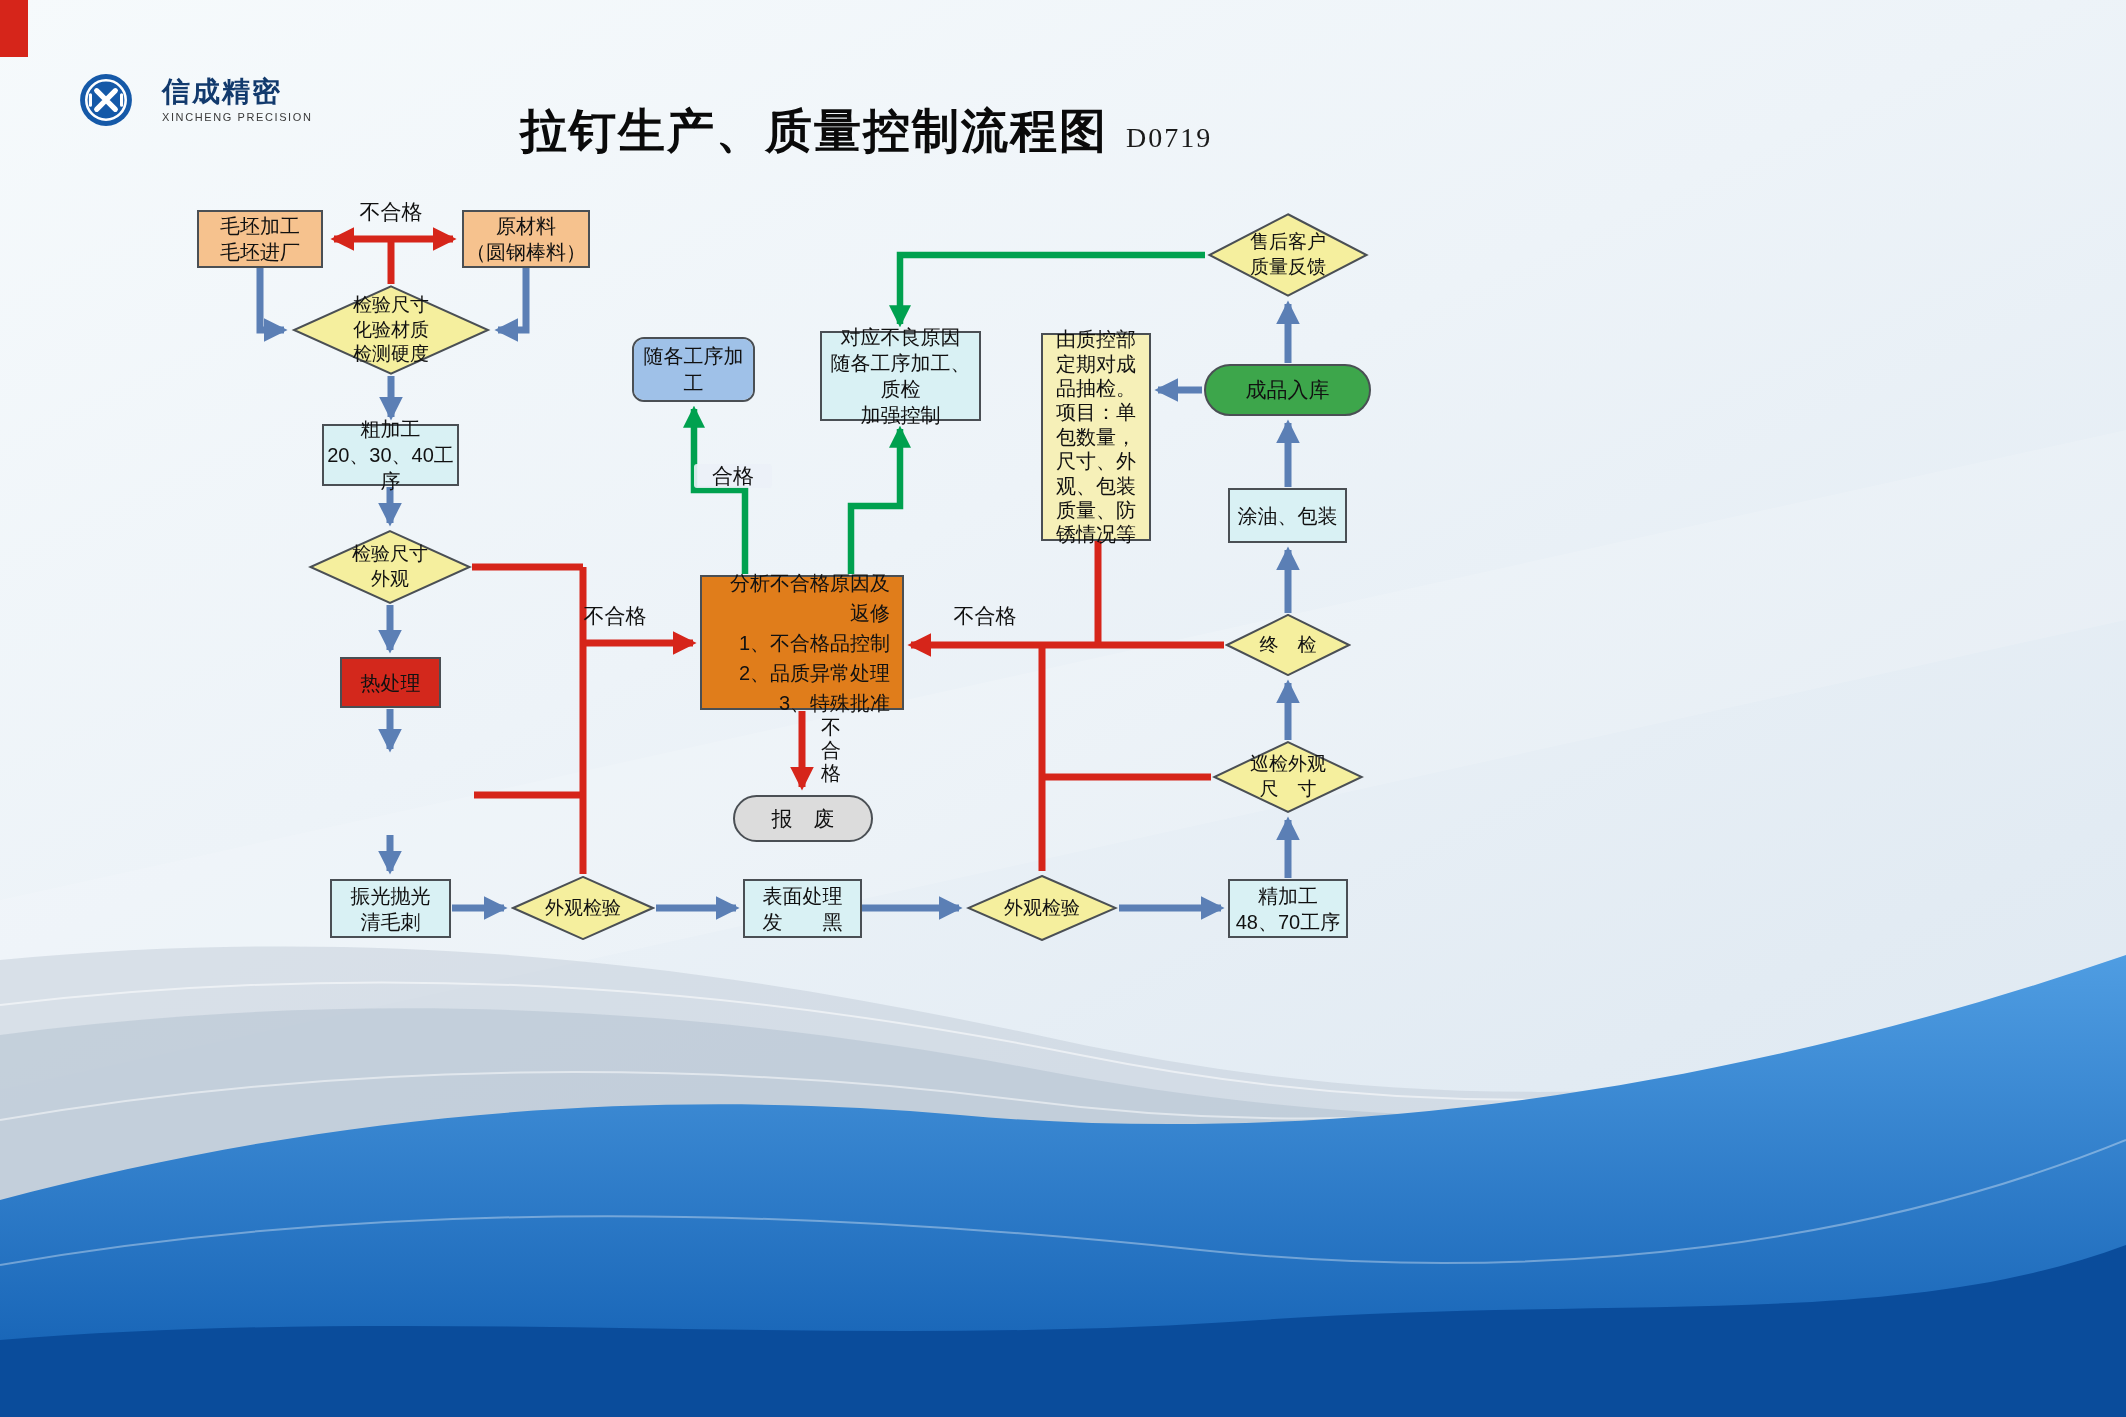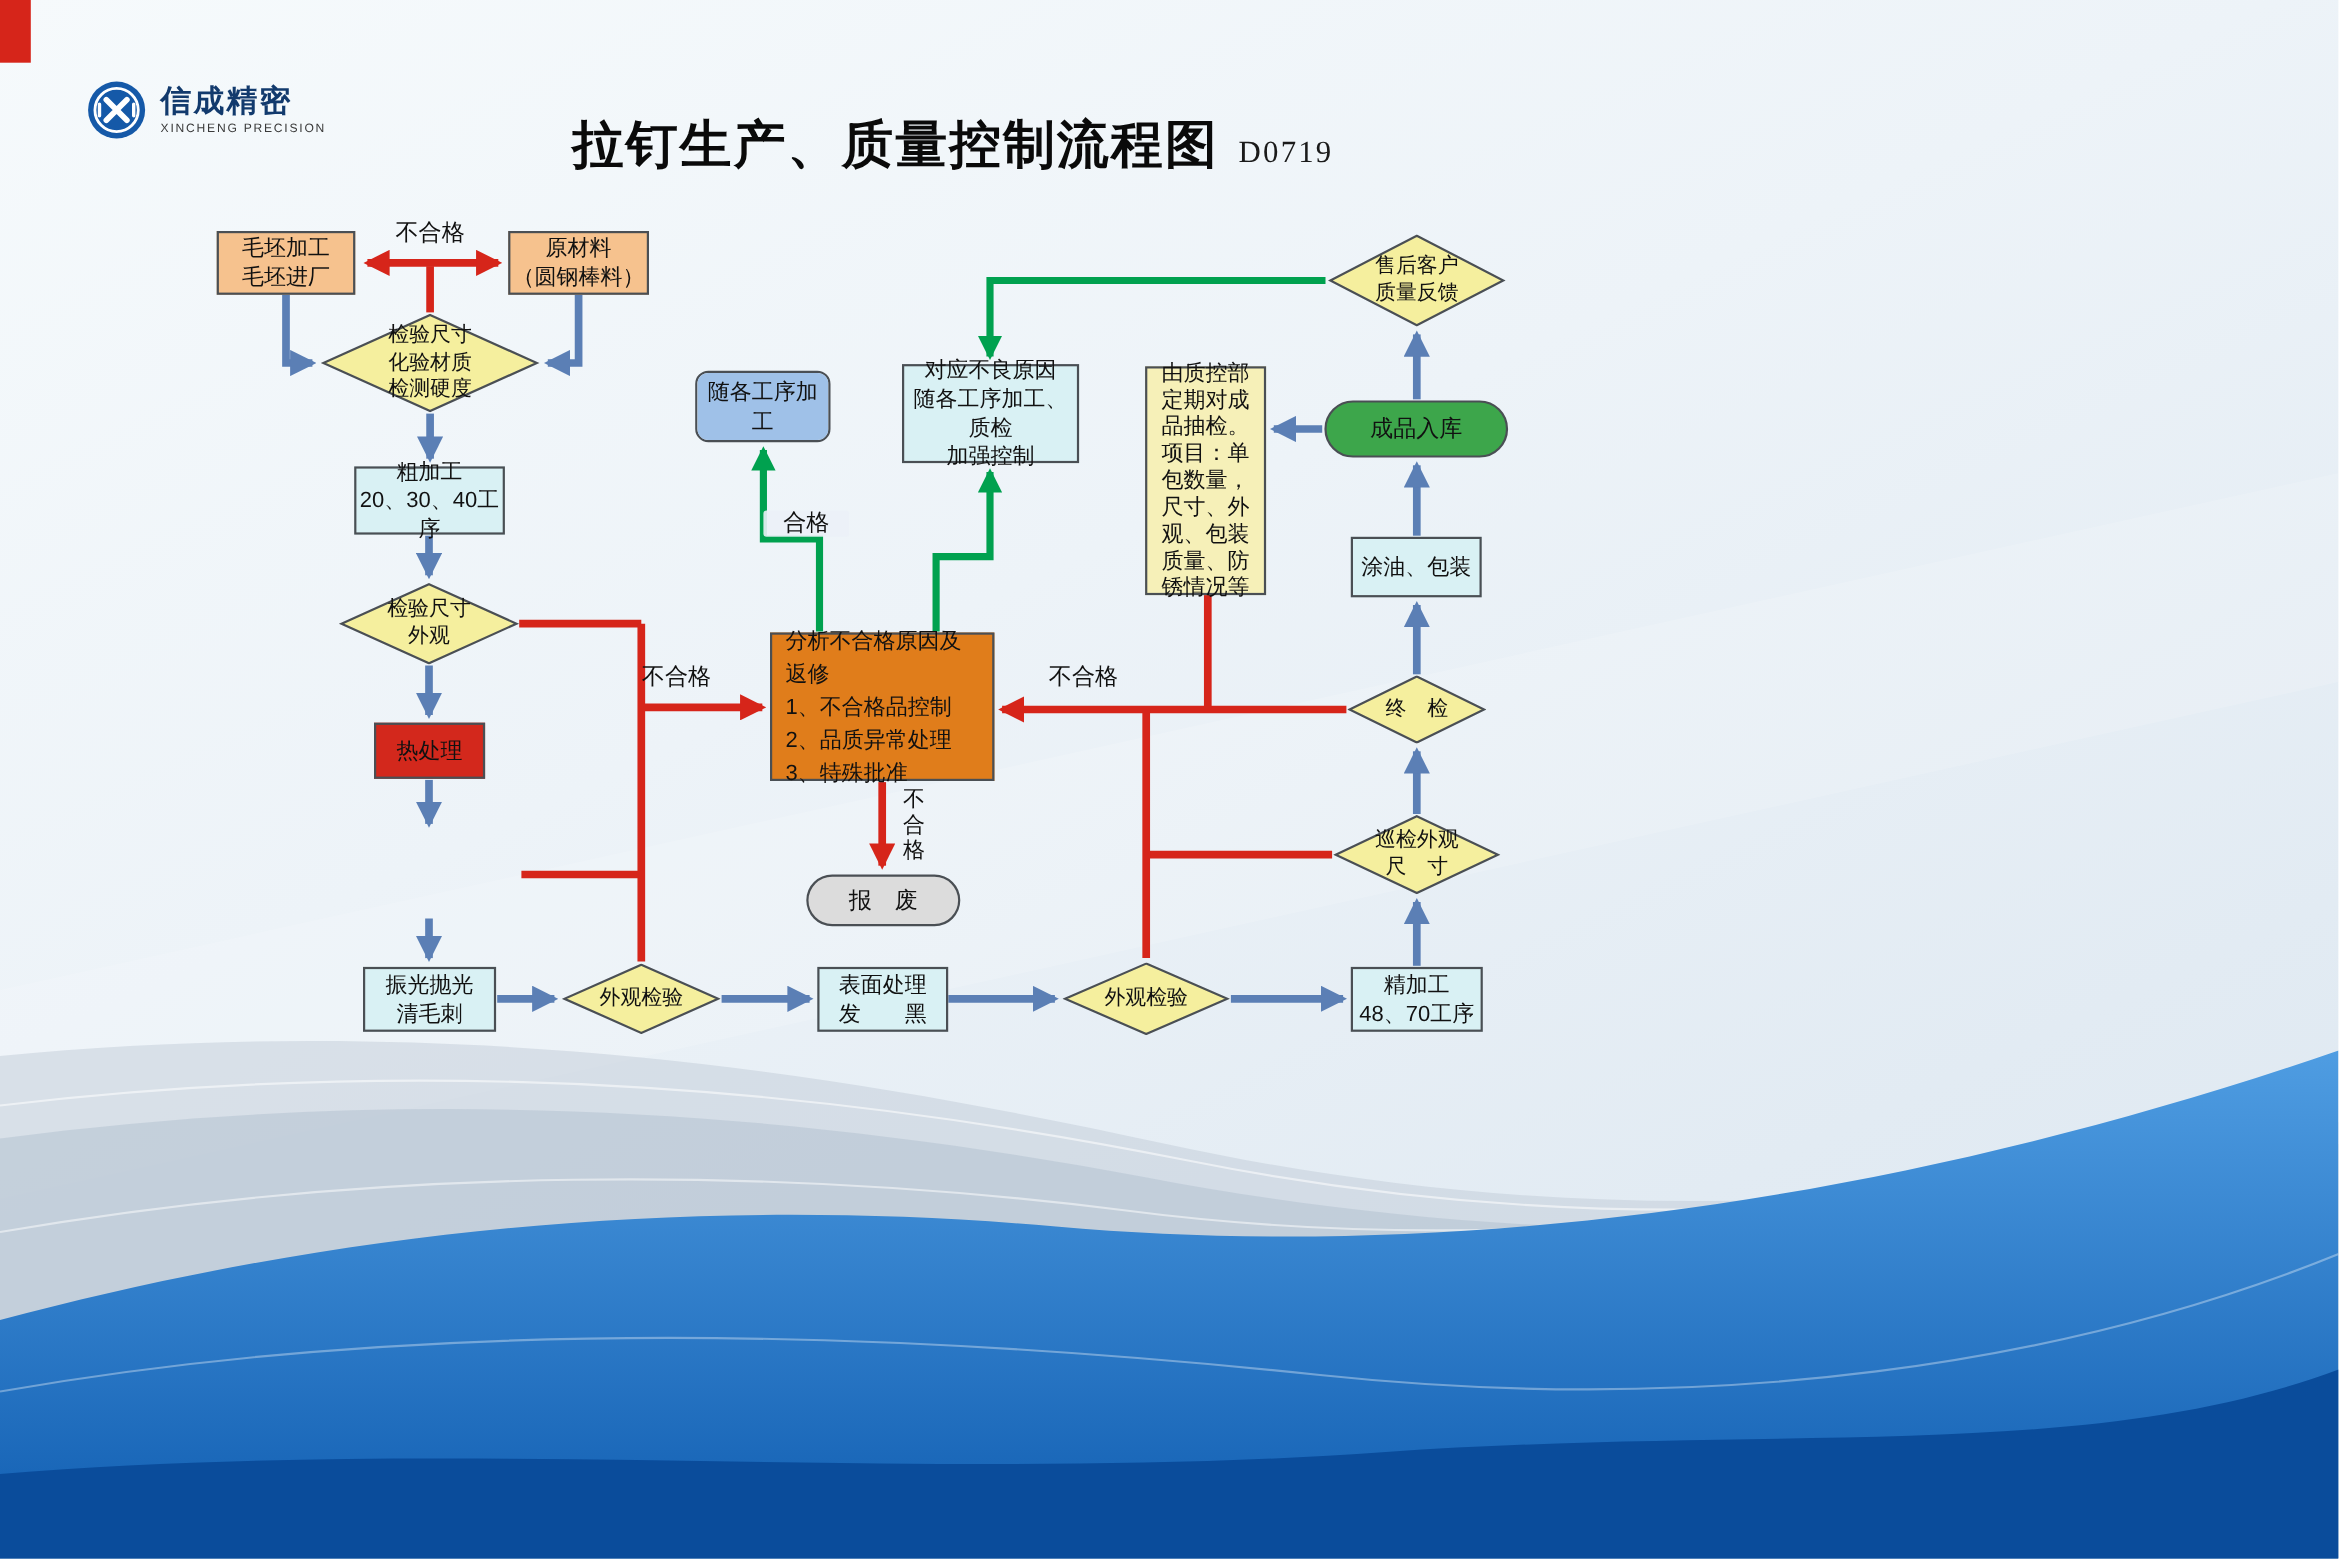--- a/index.html
+++ b/index.html
@@ -12,38 +12,38 @@
   #bg-waves{z-index:0}
   #arrows{z-index:1}
   .ab{stroke:#5b7fb5;stroke-width:7;fill:none}
   .ar{stroke:#d6251a;stroke-width:7;fill:none}
   .ag{stroke:#00a14f;stroke-width:6.5;fill:none}
 
   
   #corner{position:absolute;left:0;top:0;width:28px;height:57px;background:#d6251a;z-index:2}
 
   
-  #logo{position:absolute;left:78px;top:72px;display:flex;align-items:center;gap:12px;z-index:2}
+  #logo{position:absolute;left:78px;top:72px;display:flex;align-items:center;gap:28px;z-index:2}
   #logo .logo-name{font-size:28px;font-weight:700;color:#123a6d;letter-spacing:2px;line-height:1.1}
   #logo .logo-sub{font-size:11px;color:#3a3a3a;letter-spacing:1.6px;margin-top:3px}
 
   
   #title-wrap{position:absolute;left:520px;top:100px;z-index:2;display:flex;align-items:baseline;gap:18px;}
   #title-wrap .title{font-size:47px;font-weight:700;color:#0a0a0a;letter-spacing:2px}
   #title-wrap .doc-no{font-size:28px;color:#1a1a1a;font-family:"Liberation Serif","DejaVu Serif",serif;letter-spacing:2px}
 
   
   .nbox{position:absolute;z-index:2;display:flex;align-items:center;justify-content:center;
         text-align:center;border:2px solid #4a4f54;background:#d9f1f4;font-size:20px;line-height:1.3;box-sizing:border-box}
   .node-text{white-space:pre-line;position:relative;z-index:1}
   .orange{background:#f6c28e}
   .cyan{background:#d9f1f4}
   .redbox{background:#d3281c}
   .paleyellow{background:#f6f0b8}
-  .big-orange{background:#e07d1b;justify-content:flex-start;text-align:left;padding:24px 12px;line-height:1.5}
+  .big-orange{background:#e07d1b;justify-content:flex-start;text-align:right;padding:24px 12px;line-height:1.5}
   .greenbox{background:#3da64b}
   .graybox{background:#dcdcdc}
   .stadium{border-radius:999px}
 
   .diamond{position:absolute;z-index:2;display:flex;align-items:center;justify-content:center;text-align:center;font-size:19px;line-height:1.3}
   .diamond svg{position:absolute;left:0;top:0;width:100%;height:100%}
   .diamond polygon{fill:#f5ef9e;stroke:#4a4f54;stroke-width:2}
 
   
   .process{position:absolute;z-index:2;border:2px solid #4a4f54;border-radius:12px;overflow:hidden;box-sizing:border-box;

